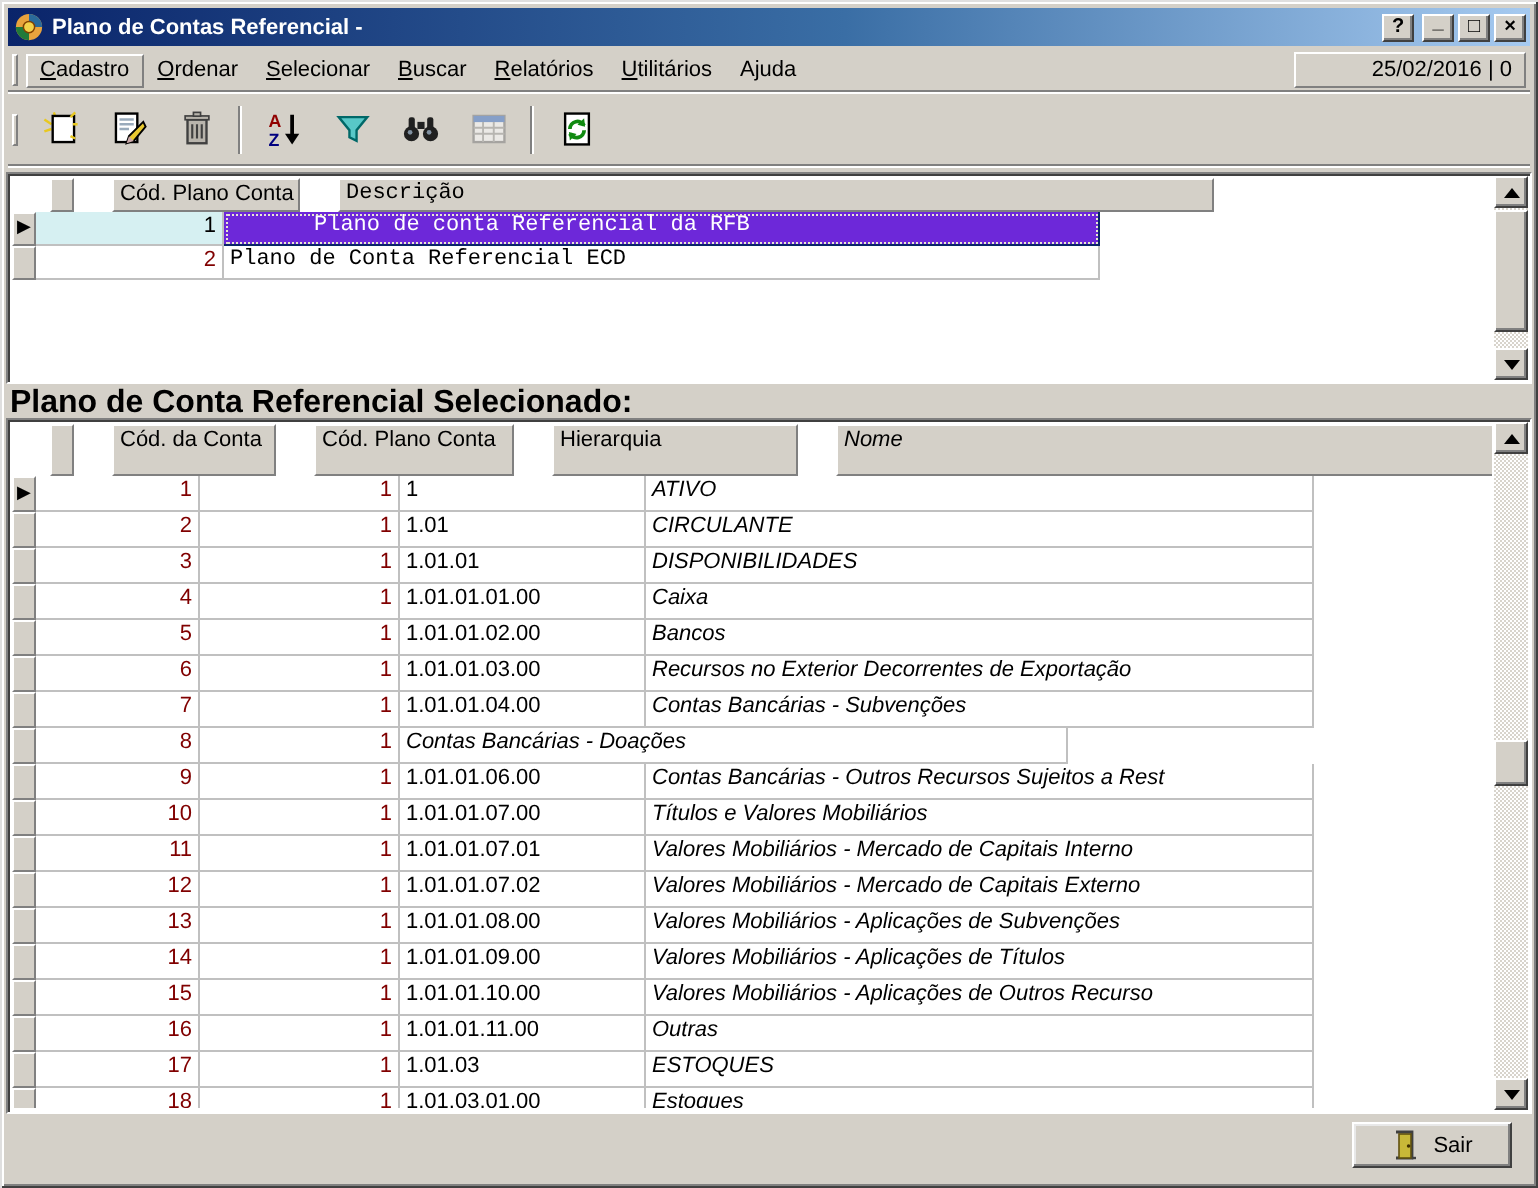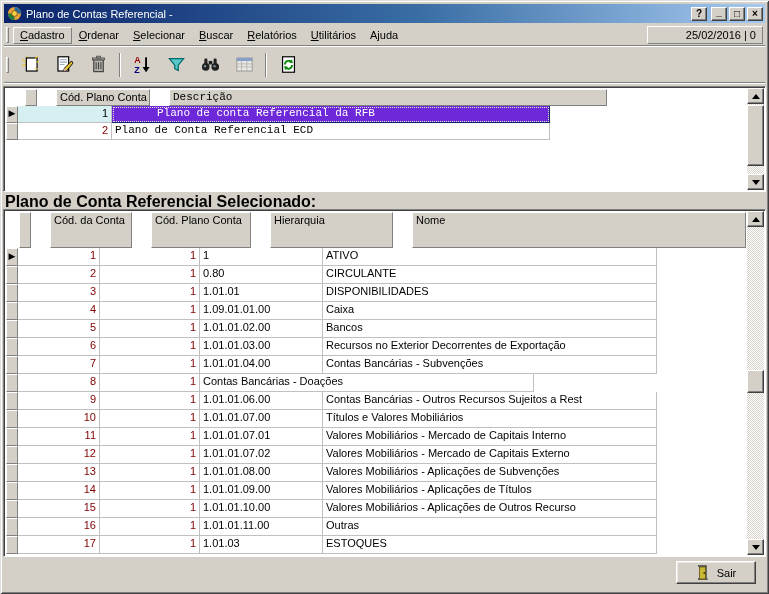--- a/index.html
+++ b/index.html
@@ -6,21 +6,21 @@
   *{box-sizing:border-box;font-family:"Liberation Sans",sans-serif;}
   .win{position:relative;width:769px;height:594px;background:#d4d0c8;
        box-shadow:inset 1px 1px 0 #dfdfdf, inset -1px -1px 0 #404040,
                   inset 2px 2px 0 #ffffff, inset -2px -2px 0 #808080;
        overflow:hidden;font-size:11px;color:#000;}
   
   .titlebar{position:absolute;left:4px;top:4px;right:4px;height:19px;
        background:linear-gradient(90deg,#0a246a 0%,#3a6ea5 55%,#a6caf0 100%);
        display:flex;align-items:center;padding:0 2px;}
   .app-icon{width:15px;height:15px;margin:0 4px 0 1px;flex:0 0 auto;}
-  .title-text{color:#fff;font-weight:normal;font-size:11px;white-space:nowrap;flex:1;}
+  .title-text{color:#fff;font-weight:bold;font-size:11px;white-space:nowrap;flex:1;}
   .tb-btn{width:16px;height:14px;margin-left:2px;background:#d4d0c8;
        border:1px solid;border-color:#fff #404040 #404040 #fff;
        box-shadow:inset -1px -1px 0 #808080;
        font-size:10px;font-weight:bold;line-height:12px;text-align:center;color:#000;}
   .tb-btn.help{margin-right:2px;}
   .tb-btn.min{line-height:8px;}
   
   .menubar{position:absolute;left:4px;top:25px;right:4px;height:21px;
        display:flex;align-items:center;border-bottom:1px solid #808080;
        box-shadow:0 1px 0 #fff;}
@@ -60,27 +60,27 @@
   .num{text-align:right;color:#800000;}
   
   .top-grid .hrow,.top-grid .row{height:17px;}
   .tg-ind{width:12px;flex:0 0 12px;}
   .tg-cod{width:94px;flex:0 0 94px;}
   .tg-desc{width:438px;flex:0 0 438px;font-family:Liberation Mono, monospace;}
   .sel-cod{background:#d6f0f2;color:#000;}
   .sel-desc{background:#6d28d9;color:#fff;outline:1px dotted #e8e8d0;outline-offset:-2px;
        border-right-color:#0a246a;border-bottom-color:#0a246a;padding-left:45px;}
   
-  .bot-grid .hrow{height:36px;justify-content:flex-end;}
+  .bot-grid .hrow{height:26px;}
   .bot-grid .row{height:18px;}
   .bg-ind{width:12px;flex:0 0 12px;line-height:14px;}
   .bg-cod{width:82px;flex:0 0 82px;}
   .bg-plano{width:100px;flex:0 0 100px;}
   .bg-hier{width:123px;flex:0 0 123px;}
-  .bg-nome{width:334px;flex:0 0 334px;}
+  .bg-nome{width:334px;flex:0 0 334px;font-style:italic;}
   
   .vscroll{position:absolute;top:1px;bottom:1px;right:1px;width:17px;
        background-image:repeating-conic-gradient(#ffffff 0% 25%,#d8d4cc 25% 50%);
        background-size:2px 2px;}
   .sb-btn{position:absolute;left:0;width:17px;height:16px;background:#d4d0c8;
        border:1px solid;border-color:#fff #404040 #404040 #fff;
        box-shadow:inset -1px -1px 0 #808080;
        display:flex;align-items:center;justify-content:center;}
   .sb-up{top:0;}
   .sb-down{bottom:0;}
@@ -248,35 +248,35 @@
           <div class="ind bg-ind">▶</div>
           <div class="cell bg-cod num">1</div>
           <div class="cell bg-plano num">1</div>
           <div class="cell bg-hier">1</div>
           <div class="cell bg-nome">ATIVO</div>
         </div>
         <div class="row">
           <div class="ind bg-ind"></div>
           <div class="cell bg-cod num">2</div>
           <div class="cell bg-plano num">1</div>
-          <div class="cell bg-hier">0.80</div>
+          <div class="cell bg-hier">1.01</div>
           <div class="cell bg-nome">CIRCULANTE</div>
         </div>
         <div class="row">
           <div class="ind bg-ind"></div>
           <div class="cell bg-cod num">3</div>
           <div class="cell bg-plano num">1</div>
           <div class="cell bg-hier">1.01.01</div>
           <div class="cell bg-nome">DISPONIBILIDADES</div>
         </div>
         <div class="row">
           <div class="ind bg-ind"></div>
           <div class="cell bg-cod num">4</div>
           <div class="cell bg-plano num">1</div>
-          <div class="cell bg-hier">1.09.01.01.00</div>
+          <div class="cell bg-hier">1.01.01.01.00</div>
           <div class="cell bg-nome">Caixa</div>
         </div>
         <div class="row">
           <div class="ind bg-ind"></div>
           <div class="cell bg-cod num">5</div>
           <div class="cell bg-plano num">1</div>
           <div class="cell bg-hier">1.01.01.02.00</div>
           <div class="cell bg-nome">Bancos</div>
         </div>
         <div class="row">

